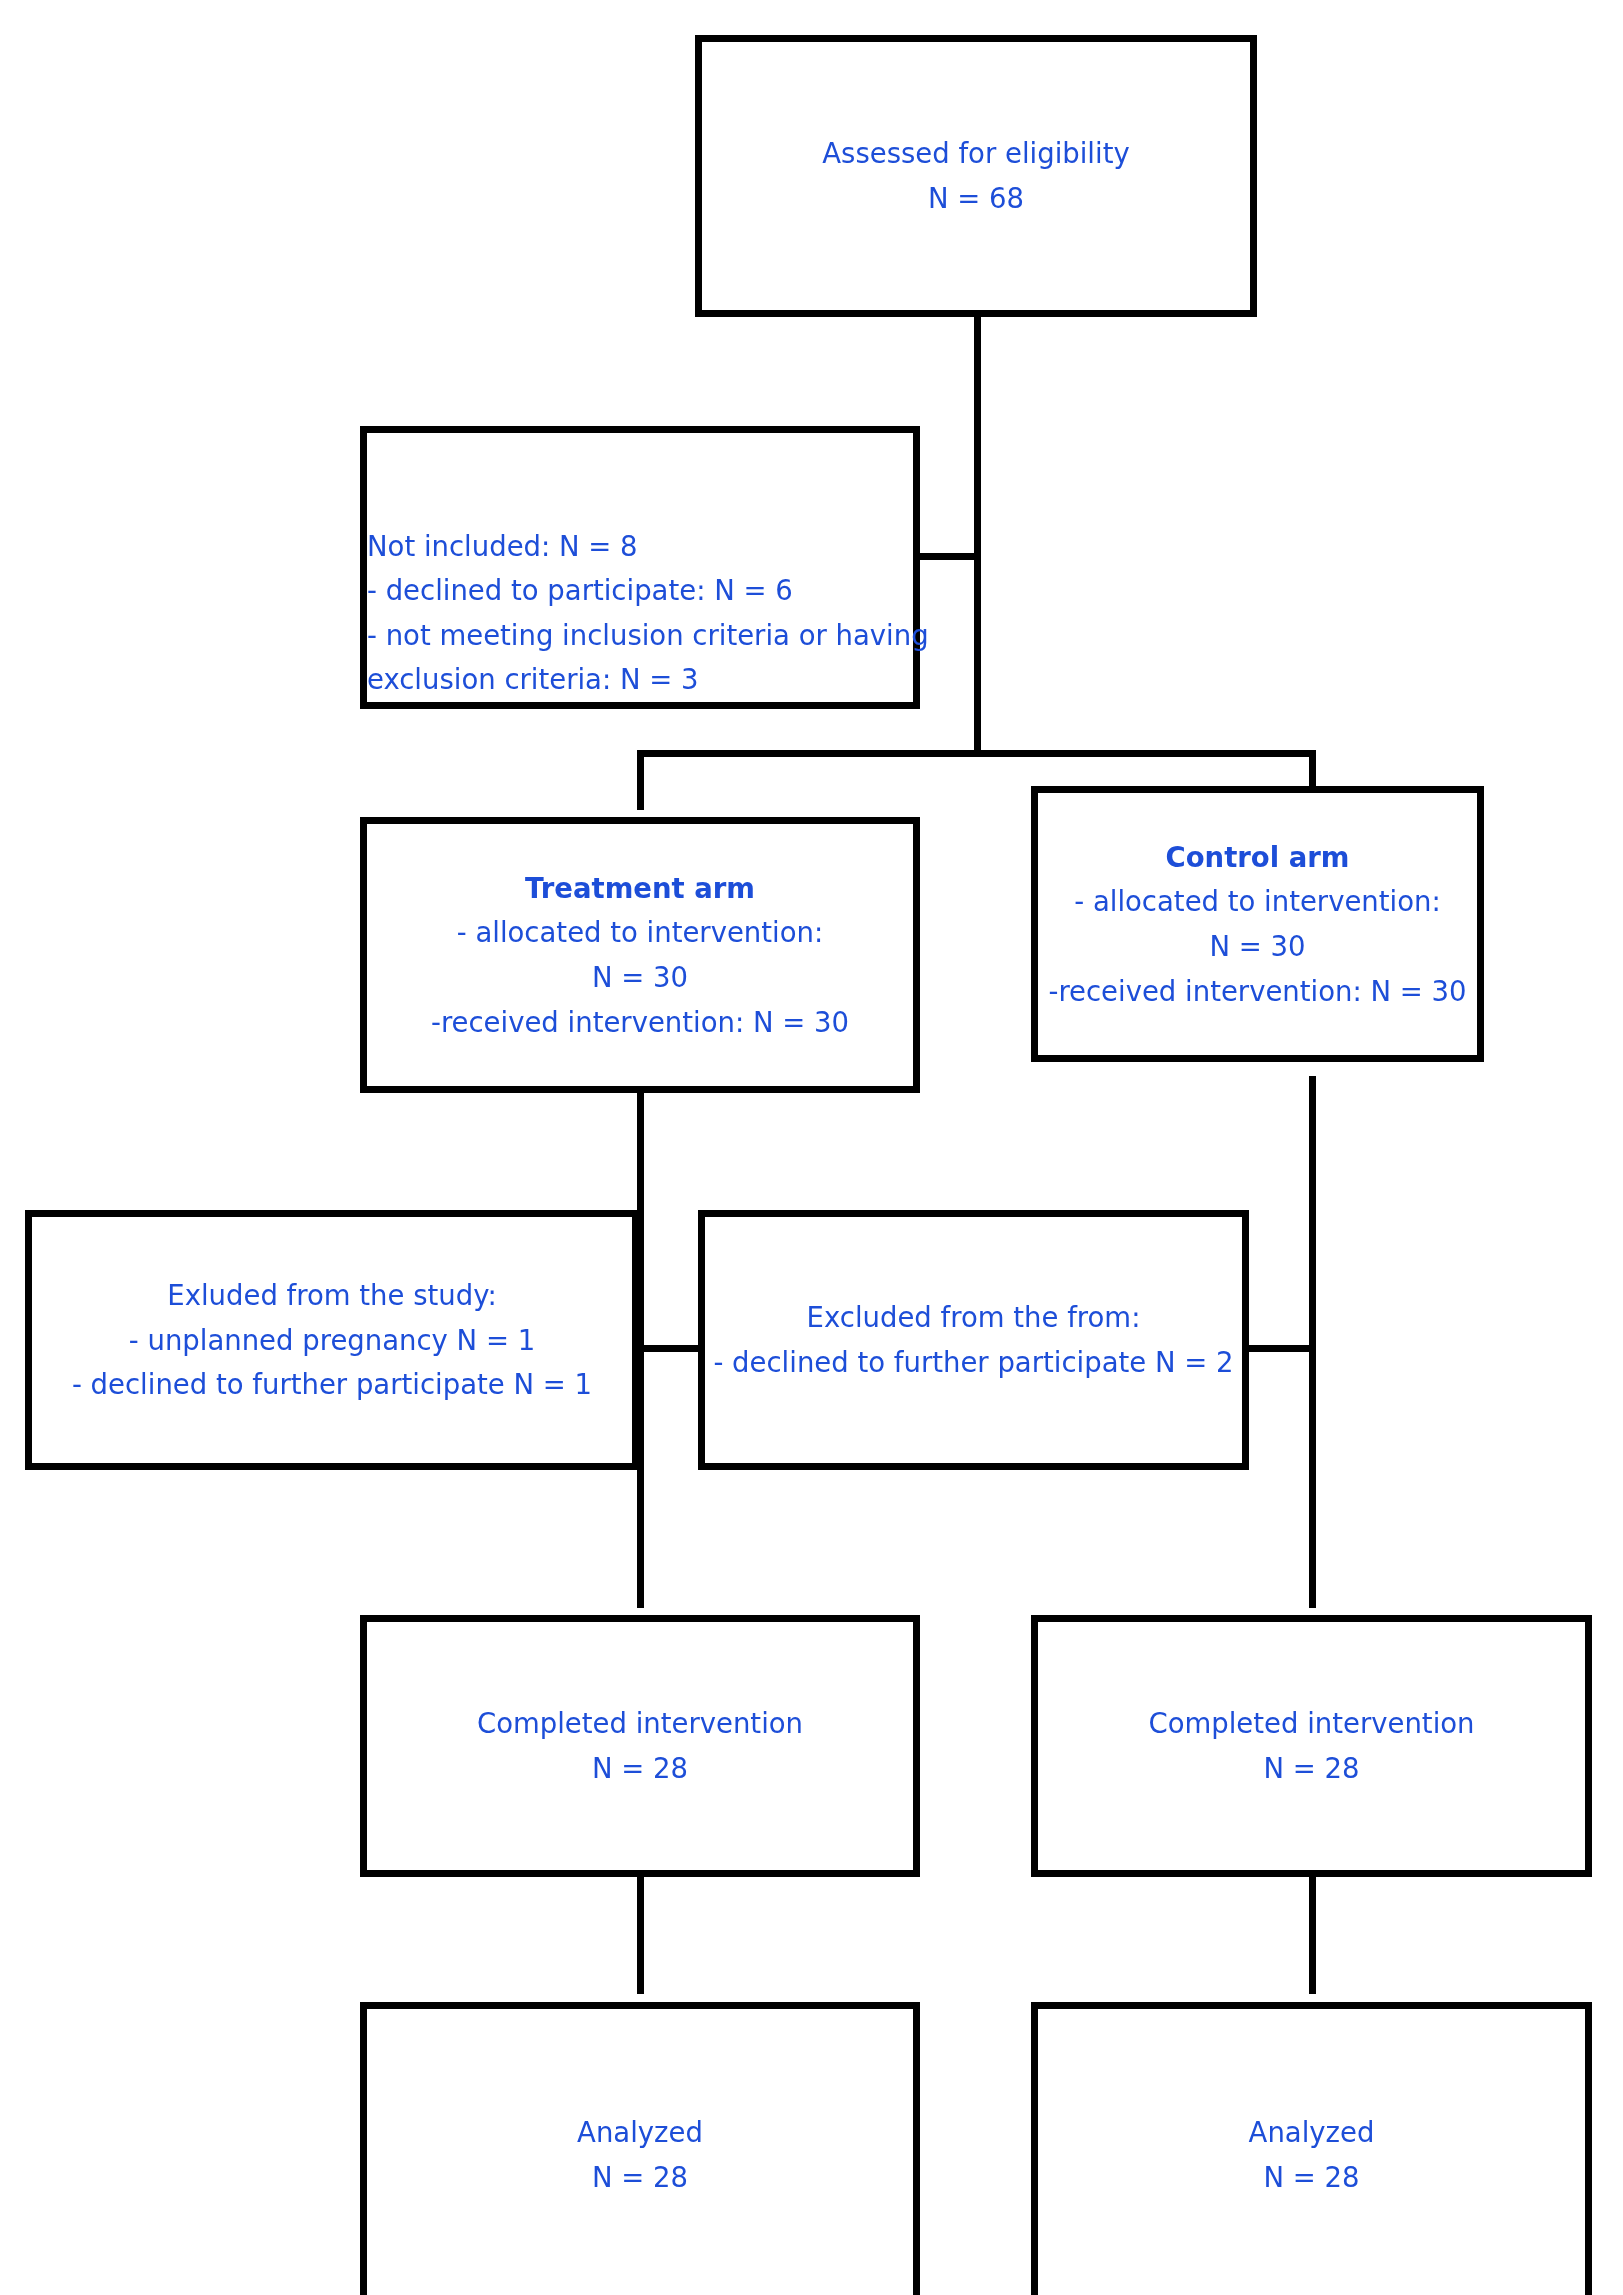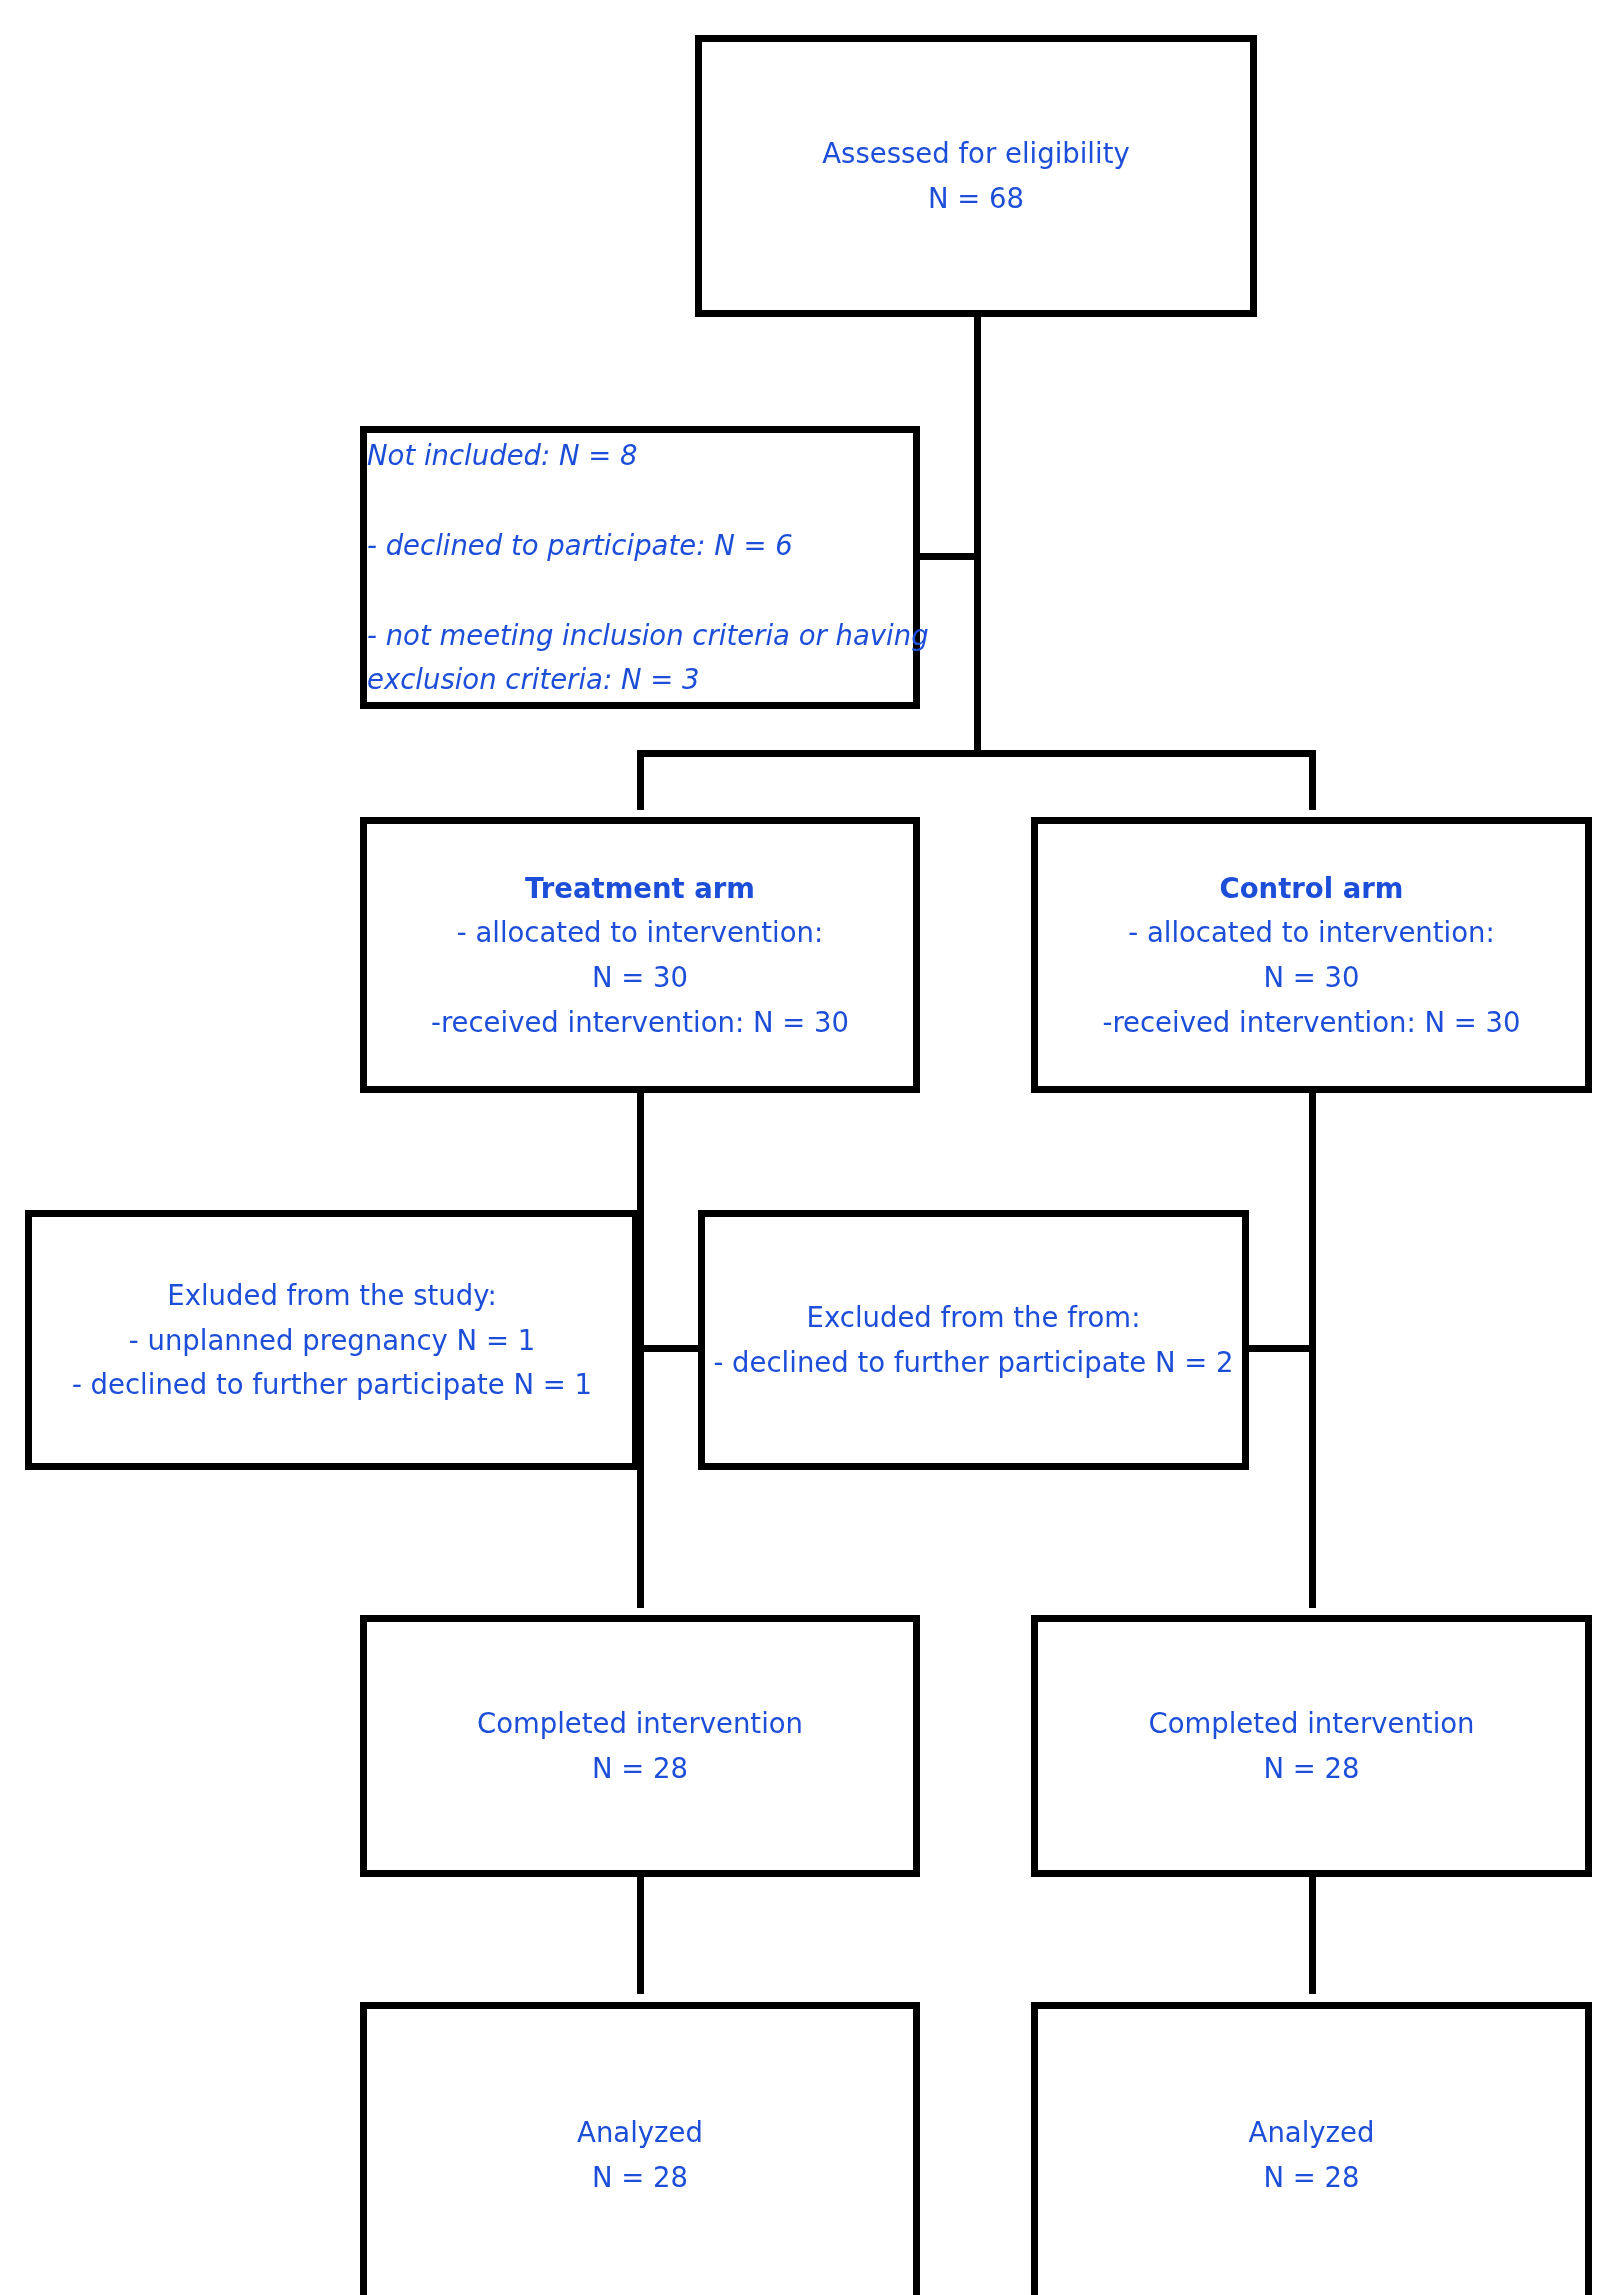--- a/index.html
+++ b/index.html
@@ -39,22 +39,21 @@
   }
   .box .line.wrap {
     white-space: normal;
   }
   .box .bold {
     font-weight: bold;
   }
   .box.left-align {
     align-items: flex-start;
     text-align: left;
-    justify-content: space-between;
-    font-style: italic;
+    justify-content: flex-end;
   }
   .box.left-align .line {
     margin-left: -4.8px;
   }
   .conn {
     position: absolute;
     background: #000000;
     z-index: 1;
   }
   .conn.v { width: 6.6px; }
@@ -100,21 +99,21 @@
     <span class="line wrap" style="width:589px; margin-left:-4.8px;">- not meeting inclusion criteria or having exclusion criteria: N = 3</span>
   </div>
 
   <div class="box" style="left:360px; top:805px; width:560px; height:276px;">
     <span class="line bold">Treatment arm</span>
     <span class="line">- allocated to intervention:</span>
     <span class="line">N = 30</span>
     <span class="line">-received intervention: N = 30</span>
   </div>
 
-  <div class="box" style="left:1031px; top:805px; width:561px; height:276px;">
+  <div class="box" style="left:1031px; top:774px; width:453px; height:276px;">
     <span class="line bold">Control arm</span>
     <span class="line">- allocated to intervention:</span>
     <span class="line">N = 30</span>
     <span class="line">-received intervention: N = 30</span>
   </div>
 
   <div class="box" style="left:25px; top:1198px; width:614px; height:260px;">
     <span class="line">Exluded from the study:</span>
     <span class="line">- unplanned pregnancy N = 1</span>
     <span class="line wrap" style="width:548px;">- declined to further participate N = 1</span>

